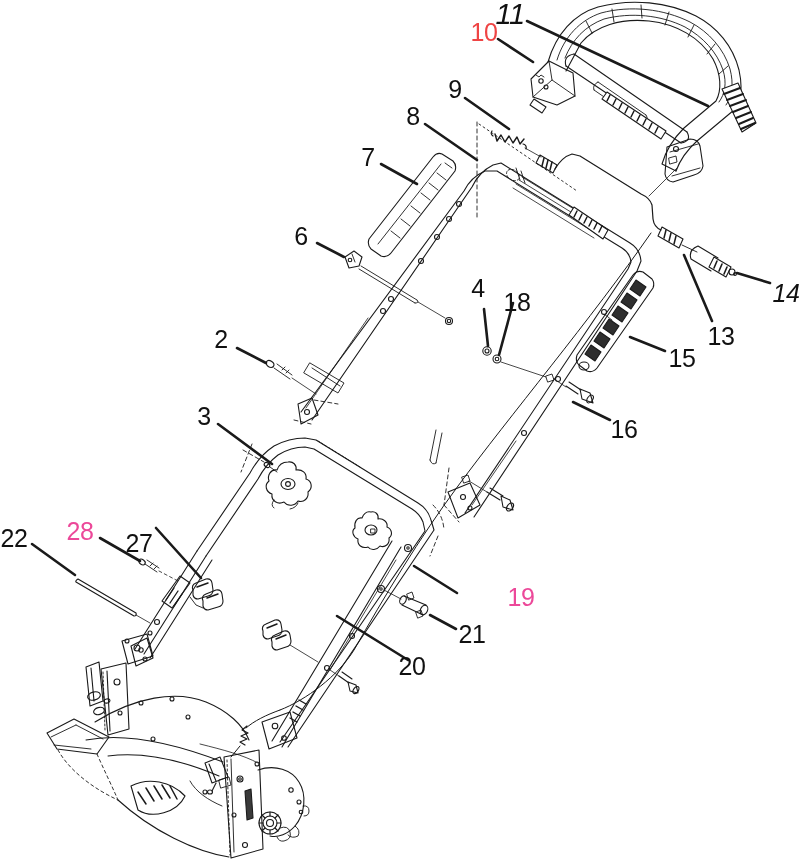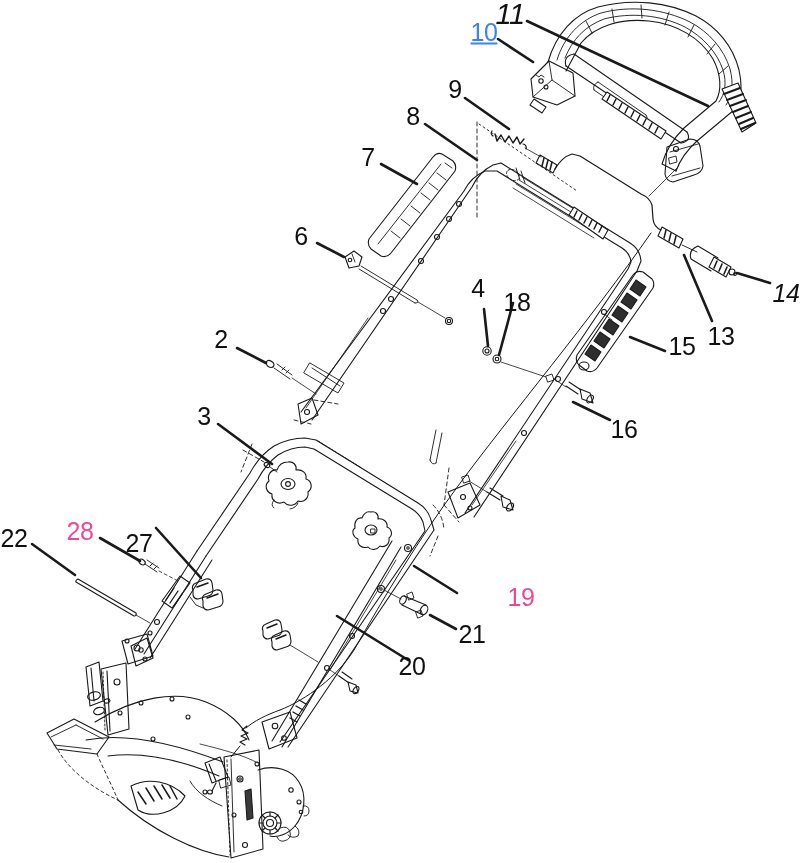--- a/index.html
+++ b/index.html
@@ -356,25 +356,25 @@
 </svg>
 
 <div id="callout-layer">
       <div class="callout" style="left: 221px; top: 339px; color: rgb(17, 17, 17); font-size: 25px;">2</div>
       <div class="callout" style="left: 204px; top: 416px; color: rgb(17, 17, 17); font-size: 25px;">3</div>
       <div class="callout" style="left: 478px; top: 288px; color: rgb(17, 17, 17); font-size: 25px;">4</div>
       <div class="callout" style="left: 301px; top: 236px; color: rgb(17, 17, 17); font-size: 25px;">6</div>
       <div class="callout" style="left: 368px; top: 157px; color: rgb(17, 17, 17); font-size: 25px;">7</div>
       <div class="callout" style="left: 413px; top: 116px; color: rgb(17, 17, 17); font-size: 25px;">8</div>
       <div class="callout" style="left: 455px; top: 89px; color: rgb(17, 17, 17); font-size: 25px;">9</div>
-      <div class="callout" style="left: 484px; top: 32px; color: #3b82f6; font-size: 25px; text-decoration: underline;">10</div>
+      <div class="callout" style="left: 484px; top: 32px; color: #ef4444; font-size: 25px;">10</div>
       <div class="callout" style="left: 510px; top: 14px; color: rgb(17, 17, 17); font-size: 29px; font-style: italic;">11</div>
       <div class="callout" style="left: 721px; top: 336px; color: rgb(17, 17, 17); font-size: 25px;">13</div>
       <div class="callout" style="left: 786px; top: 293px; color: rgb(17, 17, 17); font-size: 25px; font-style: italic;">14</div>
-      <div class="callout" style="left: 682px; top: 346px; color: rgb(17, 17, 17); font-size: 25px; text-align: right;">15</div>
+      <div class="callout" style="left: 682px; top: 358px; color: rgb(17, 17, 17); font-size: 25px; text-align: right;">15</div>
       <div class="callout" style="left: 624px; top: 429px; color: rgb(17, 17, 17); font-size: 25px;">16</div>
       <div class="callout" style="left: 517px; top: 302px; color: rgb(17, 17, 17); font-size: 25px;">18</div>
       <div class="callout" style="left: 477px; top: 597px; color: #ec4899; font-size: 25px; margin-left: 44px;">19</div>
       <div class="callout" style="left: 412px; top: 666px; color: rgb(17, 17, 17); font-size: 25px;">20</div>
       <div class="callout" style="left: 472px; top: 634px; color: rgb(17, 17, 17); font-size: 25px;">21</div>
       <div class="callout" style="left: 14px; top: 538px; color: rgb(17, 17, 17); font-size: 25px;">22</div>
       <div class="callout" style="left: 139px; top: 543px; color: rgb(17, 17, 17); font-size: 25px;">27</div>
       <div class="callout" style="left: 80px; top: 531px; color: #ec4899; font-size: 25px;">28</div>
     </div>
 </div>

